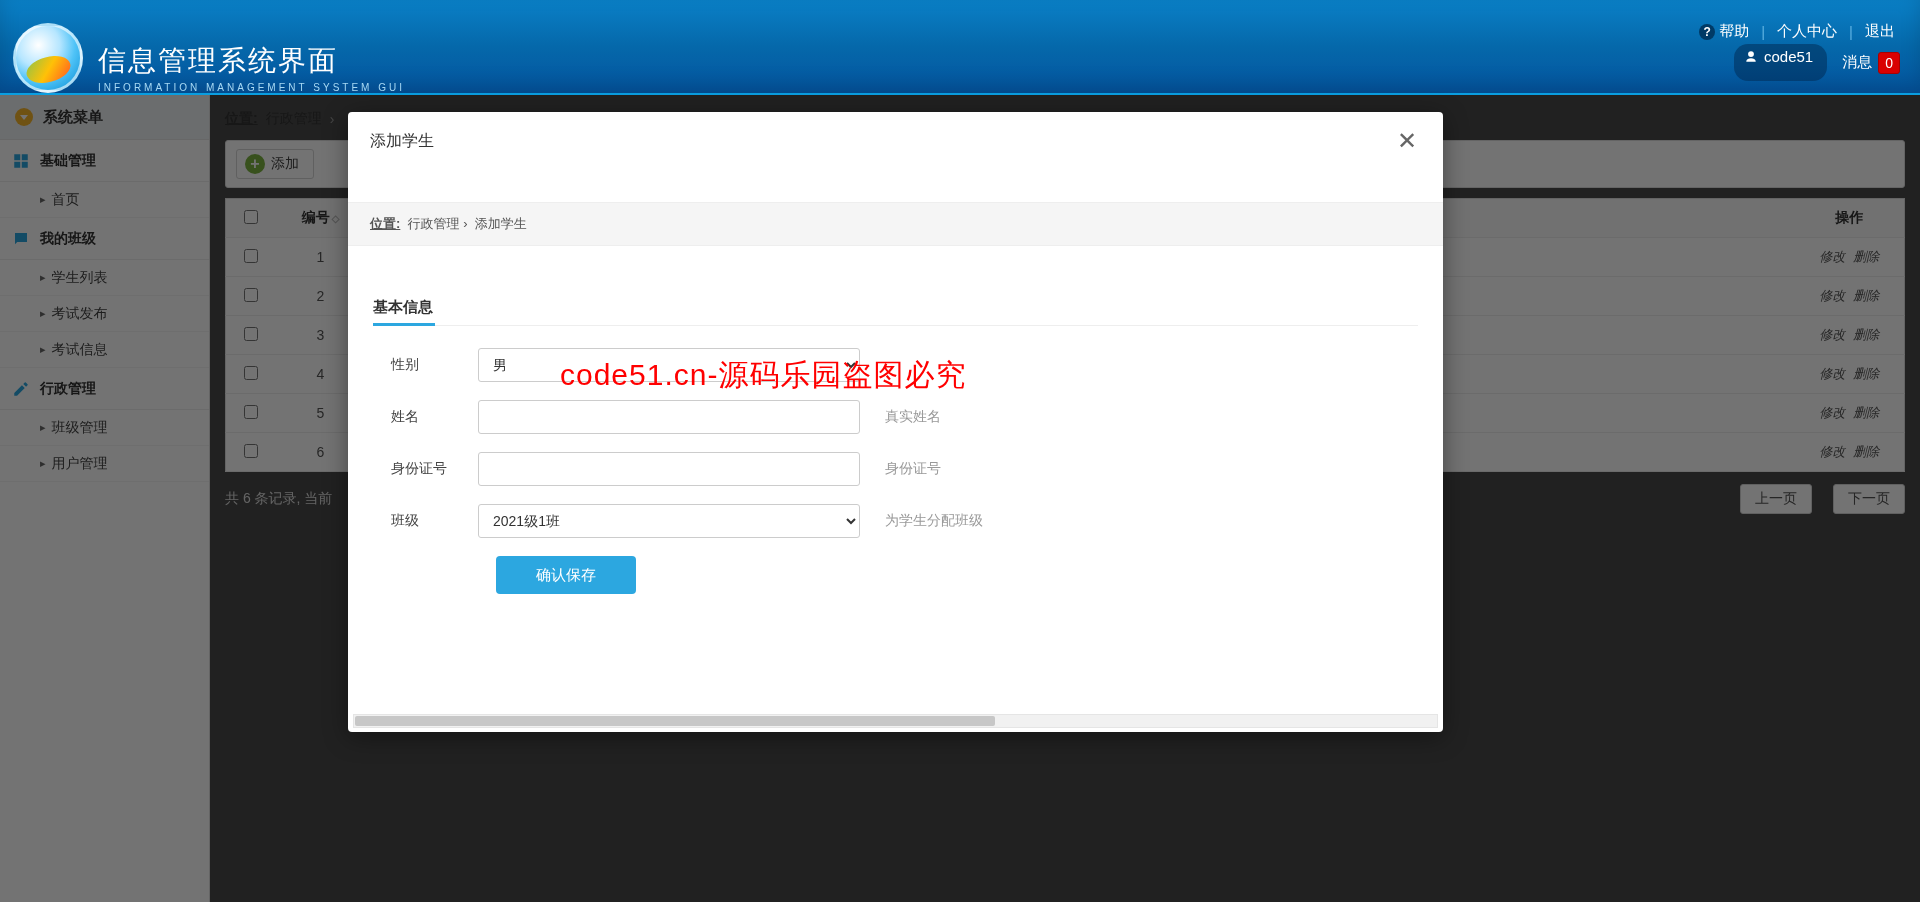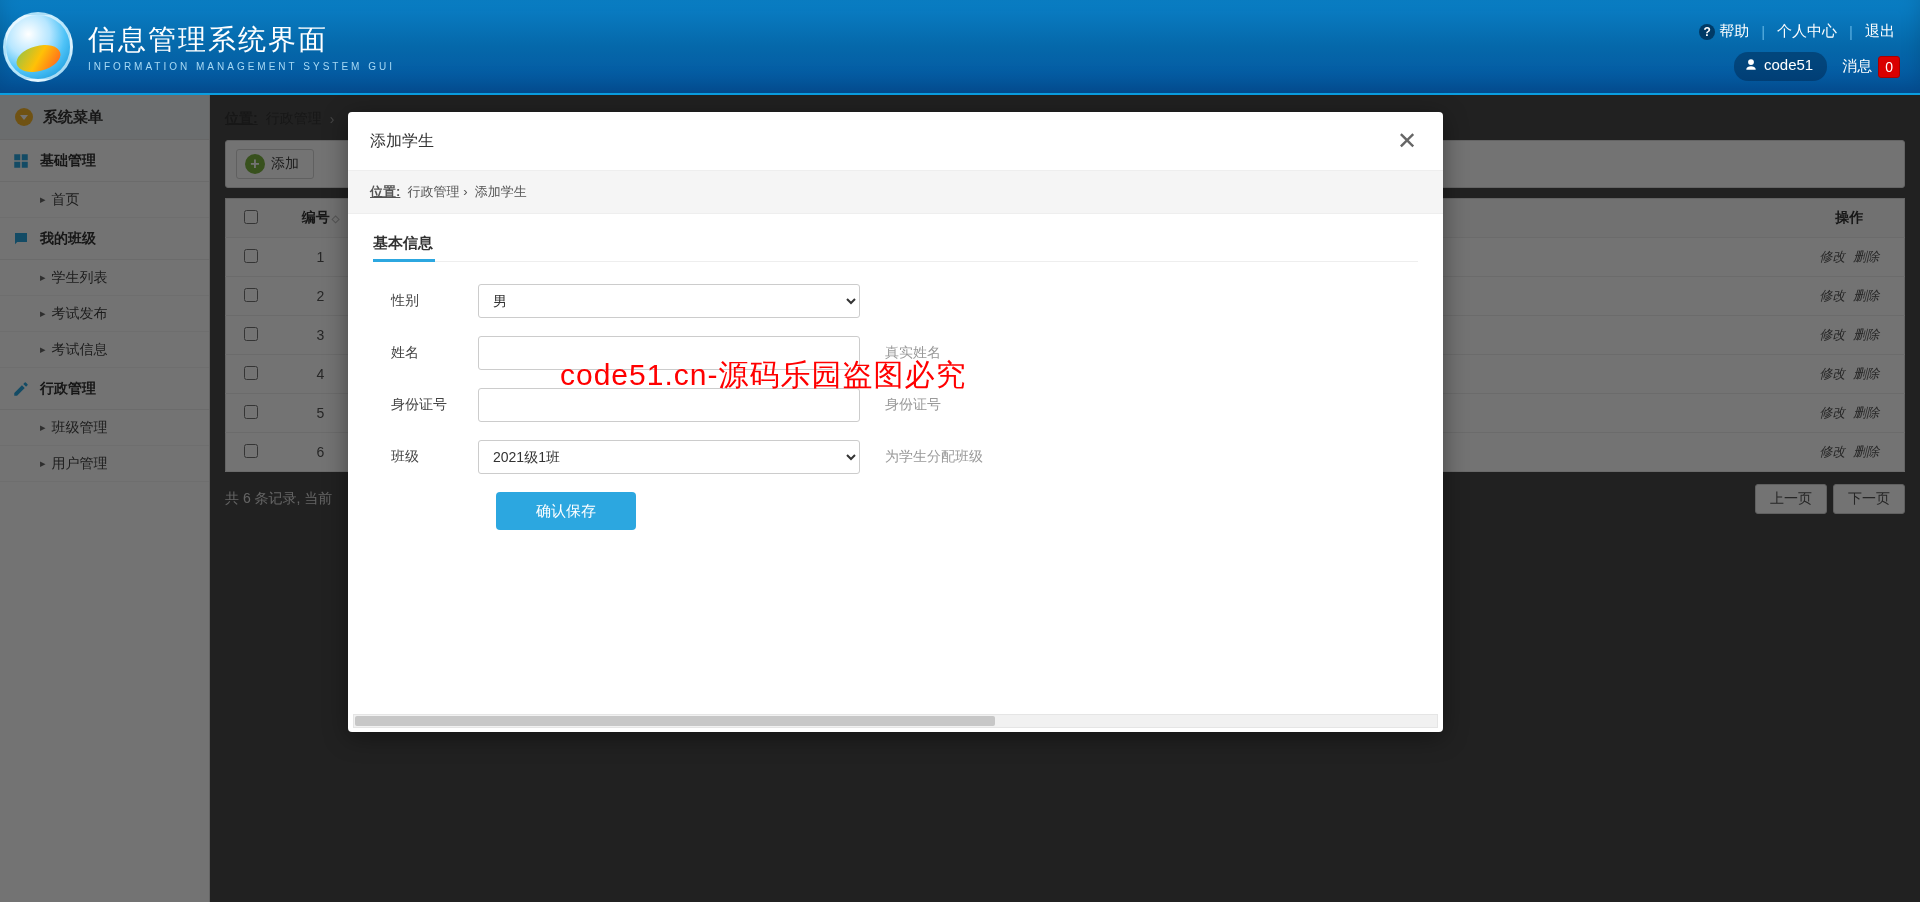--- a/index.html
+++ b/index.html
@@ -1,34 +1,34 @@
 <!DOCTYPE html>
 <html><head>
 <meta charset="utf-8">
 <style>
 * { margin:0; padding:0; box-sizing:border-box; font-family:"Microsoft YaHei","Helvetica Neue",Arial,sans-serif; }
 body { background:#f5f5f5; overflow:hidden; width:1920px; height:902px; position:relative; }
 
 
 .header { height:95px; background:linear-gradient(180deg,#0a80c7 0%,#0568aa 50%,#0455a0 100%); position:relative; color:#fff; border-bottom:2px solid #0a9ee0; box-shadow:inset 0 -8px 20px rgba(0,0,0,.15); }
-.header .logo-wrap { display:flex; align-items:center; height:100%; padding-left:3px; }
+.header .logo-wrap { display:flex; align-items:flex-end; height:100%; padding-left:13px; }
 .header .logo-icon { width:70px; height:70px; border-radius:50%; background:radial-gradient(circle at 35% 30%,#fff 0%,#b6e6ff 35%,#4fc3f7 60%,#0288d1 100%); border:3px solid rgba(255,255,255,.6); position:relative; overflow:hidden; }
 .header .logo-icon::after{content:"";position:absolute;bottom:8px;left:10px;width:45px;height:25px;border-radius:50%;background:linear-gradient(135deg,#8bc34a,#ffc107,#ff5722);transform:rotate(-15deg);}
 .header .logo-text { margin-left:15px; }
 .header .logo-text h1 { font-size:28px; font-weight:500; letter-spacing:2px; }
 .header .logo-text .sub { font-size:10px; letter-spacing:3px; color:#a7d9f4; margin-top:2px; }
 
 .header .top-links { position:absolute; top:22px; right:25px; font-size:15px; display:flex; align-items:center; gap:12px; }
 .header .top-links .sep { color:#5bb0e0; }
 .header .top-links a { color:#fff; cursor:pointer; }
 .header .top-links .hq { display:flex; align-items:center; gap:4px; }
 .header .help-icon { width:16px; height:16px; border-radius:50%; background:#003a66; color:#fff; font-size:12px; display:inline-flex; align-items:center; justify-content:center; font-weight:bold; }
 
 .header .user-bar { position:absolute; bottom:12px; right:20px; display:flex; align-items:center; gap:15px; font-size:15px; }
-.header .user-pill { background:rgba(0,40,80,.5); padding:4px 14px 8px 10px; border-radius:14px; display:flex; align-items:center; gap:6px; }
+.header .user-pill { background:rgba(0,40,80,.5); padding:4px 14px 16px 10px; border-radius:14px; display:flex; align-items:center; gap:6px; }
 .header .user-pill svg { width:14px; height:14px; fill:#fff; }
 .header .msg { display:flex; align-items:center; gap:6px; }
 .header .msg-badge { background:#d90000; color:#fff; padding:0 6px; border-radius:3px; font-size:14px; line-height:20px; border:1px solid #a00; }
 
 
 .sidebar { position:absolute; left:0; top:95px; bottom:0; width:210px; background:#fff; border-right:1px solid #ddd; }
 .sidebar .menu-title { background:#eef1f3; height:45px; display:flex; align-items:center; padding-left:15px; font-size:15px; color:#333; font-weight:bold; border-bottom:1px solid #e5e5e5; }
 .sidebar .menu-title .dot { width:18px; height:18px; border-radius:50%; background:#f7b52c; margin-right:10px; display:inline-flex; align-items:center; justify-content:center; }
 .sidebar .menu-title .dot::after{content:"";width:0;height:0;border-left:4px solid transparent;border-right:4px solid transparent;border-top:5px solid #fff;margin-top:1px;}
 
@@ -53,26 +53,26 @@
 .add-btn .plus { width:20px; height:20px; border-radius:50%; background:#7cb342; display:inline-flex; align-items:center; justify-content:center; color:#fff; font-weight:bold; font-size:16px; line-height:1; }
 
 .table { width:100%; background:#fff; border:1px solid #ddd; border-collapse:collapse; font-size:14px; }
 .table th,.table td { border-bottom:1px solid #eee; padding:10px 8px; text-align:center; color:#555; }
 .table th { background:#fafafa; font-weight:bold; color:#333; }
 .table th .sort{font-size:10px;color:#bbb;margin-left:2px;}
 .table .ops a { color:#555; margin:0 2px; cursor:pointer; font-size:13px;font-style:italic; }
 .table input[type=checkbox]{width:14px;height:14px;}
 
 .pager { display:flex; align-items:center; justify-content:space-between; margin-top:12px; font-size:14px; color:#ddd; }
-.pager .pg-btns button { background:#fff; border:1px solid #d5d5d5; padding:5px 14px; margin-left:2px; border-radius:3px; font-size:14px; color:#555; cursor:pointer; }
+.pager .pg-btns button { background:#fff; border:1px solid #d5d5d5; padding:5px 14px; margin-left:17px; border-radius:3px; font-size:14px; color:#555; cursor:pointer; }
 
 
 .overlay { position:absolute; inset:95px 0 0 0; background:rgba(0,0,0,.55); z-index:10; }
 
-.modal { position:absolute; left:348px; top:112px; width:1095px; height:620px; background:#fff; border-radius:4px; box-shadow:0 5px 25px rgba(0,0,0,.4); z-index:20; display:flex; flex-direction:column; overflow:hidden; }
+.modal { position:absolute; left:348px; top:112px; width:1095px; height:620px; background:#fff; border-radius:4px; box-shadow:0 5px 25px rgba(0,0,0,.4); z-index:20; display:flex; flex-direction:column; overflow:hidden;gap:32px; }
 .modal-head { height:58px; display:flex; align-items:center; justify-content:space-between; padding:0 22px; font-size:16px; color:#333; }
 .modal-head .close { font-size:24px; color:#666; cursor:pointer; font-weight:300; line-height:1; padding:4px; }
 .modal-crumb { background:#f5f5f5; padding:12px 22px; font-size:13px; color:#555; border-top:1px solid #eee; border-bottom:1px solid #eee; }
 .modal-crumb b { font-weight:bold; text-decoration:underline; }
 .modal-body { flex:1; padding:20px 25px; overflow-x:auto; position:relative; }
 .section-title { font-size:15px; font-weight:bold; color:#333; padding-bottom:8px; border-bottom:1px solid #eee; margin-bottom:22px; position:relative; }
 .section-title::after { content:""; position:absolute; left:0; bottom:-1px; width:62px; height:3px; background:#2ca7e0; }
 
 .form-row { display:flex; align-items:center; margin-bottom:18px; font-size:14px; }
 .form-row .lbl { width:105px; text-align:left; color:#444; padding-left:18px; }

